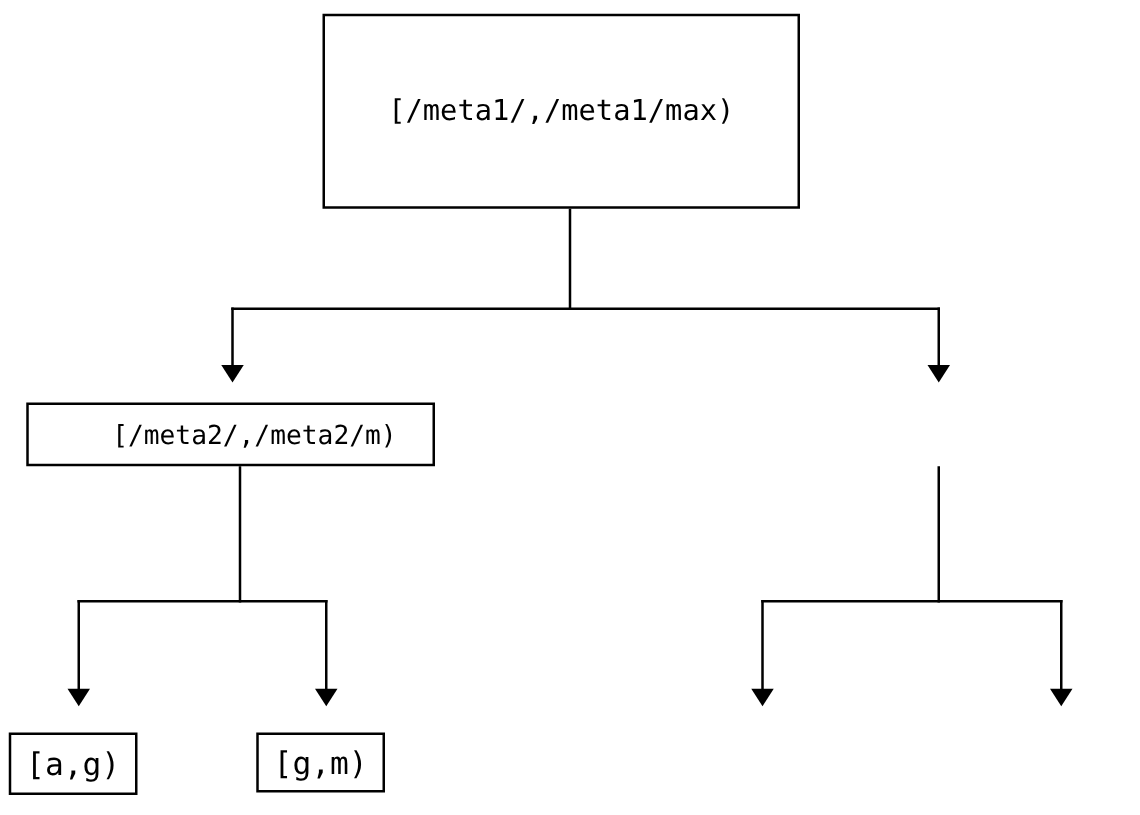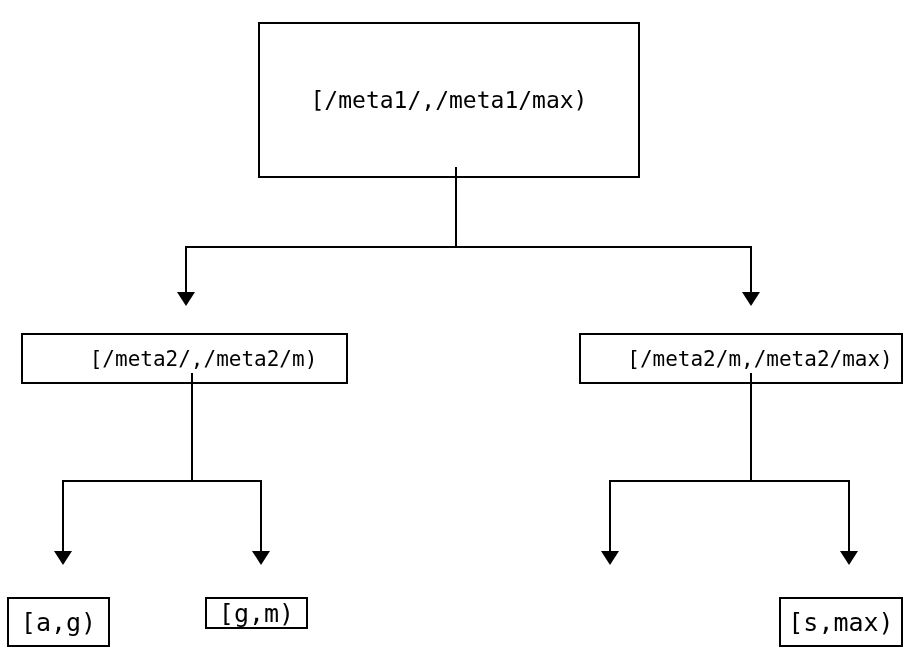--- a/index.html
+++ b/index.html
@@ -20,21 +20,20 @@
     position: absolute;
     box-sizing: border-box;
     border: 2px solid #000000;
     background: #ffffff;
     display: flex;
     align-items: center;
     justify-content: center;
     color: #000000;
     white-space: pre;
     letter-spacing: 0px;
-    margin-top: 11px;
   }
   .node-root   { font-size: 23px; }
   .node-mid    { font-size: 21px; padding-left: 38px; }
   .node-leaf   { font-size: 25px; }
   .edge-seg {
     position: absolute;
     background: #000000;
   }
   .edge-v { width: 2px; }
   .edge-h { height: 2px; }
@@ -60,44 +59,38 @@
   <div class="edge-seg edge-h" style="left:185px; top:246px; width:567px;"></div>
   <div class="edge-seg edge-v" style="left:185px; top:246px; height:48px;"></div>
   <div class="arrow-head" style="left:177px; top:292px;"></div>
   <div class="edge-seg edge-v" style="left:750px; top:246px; height:48px;"></div>
   <div class="arrow-head" style="left:742px; top:292px;"></div>
 
   <div class="node-box node-mid" style="left:21px; top:322px; width:327px; height:51px;">
     <span>[/meta2/,/meta2/m)</span>
   </div>
 
-  <div class="node-box node-mid" style="left:579px; top:322px; width:324px; height:51px;">
-    <span>[/meta2/m,/meta2/max)</span>
-  </div>
 
   <div class="edge-seg edge-v" style="left:191px; top:373px; height:109px;"></div>
   <div class="edge-seg edge-h" style="left:62px; top:480px; width:200px;"></div>
   <div class="edge-seg edge-v" style="left:62px; top:480px; height:73px;"></div>
   <div class="arrow-head" style="left:54px; top:551px;"></div>
   <div class="edge-seg edge-v" style="left:260px; top:480px; height:73px;"></div>
   <div class="arrow-head" style="left:252px; top:551px;"></div>
 
   <div class="edge-seg edge-v" style="left:750px; top:373px; height:109px;"></div>
   <div class="edge-seg edge-h" style="left:609px; top:480px; width:241px;"></div>
   <div class="edge-seg edge-v" style="left:609px; top:480px; height:73px;"></div>
   <div class="arrow-head" style="left:601px; top:551px;"></div>
   <div class="edge-seg edge-v" style="left:848px; top:480px; height:73px;"></div>
   <div class="arrow-head" style="left:840px; top:551px;"></div>
 
   <div class="node-box node-leaf" style="left:7px; top:586px; width:103px; height:50px;">
     <span>[a,g)</span>
   </div>
 
-  <div class="node-box node-leaf" style="left:205px; top:586px; width:103px; height:32px;text-align:right;">
+  <div class="node-box node-leaf" style="left:205px; top:586px; width:103px; height:48px;text-align:right;">
     <span>[g,m)</span>
   </div>
 
 
-  <div class="node-box node-leaf" style="left:779px; top:586px; width:124px; height:50px;">
-    <span>[s,max)</span>
-  </div>
 
 </div>
 
 </body></html>

